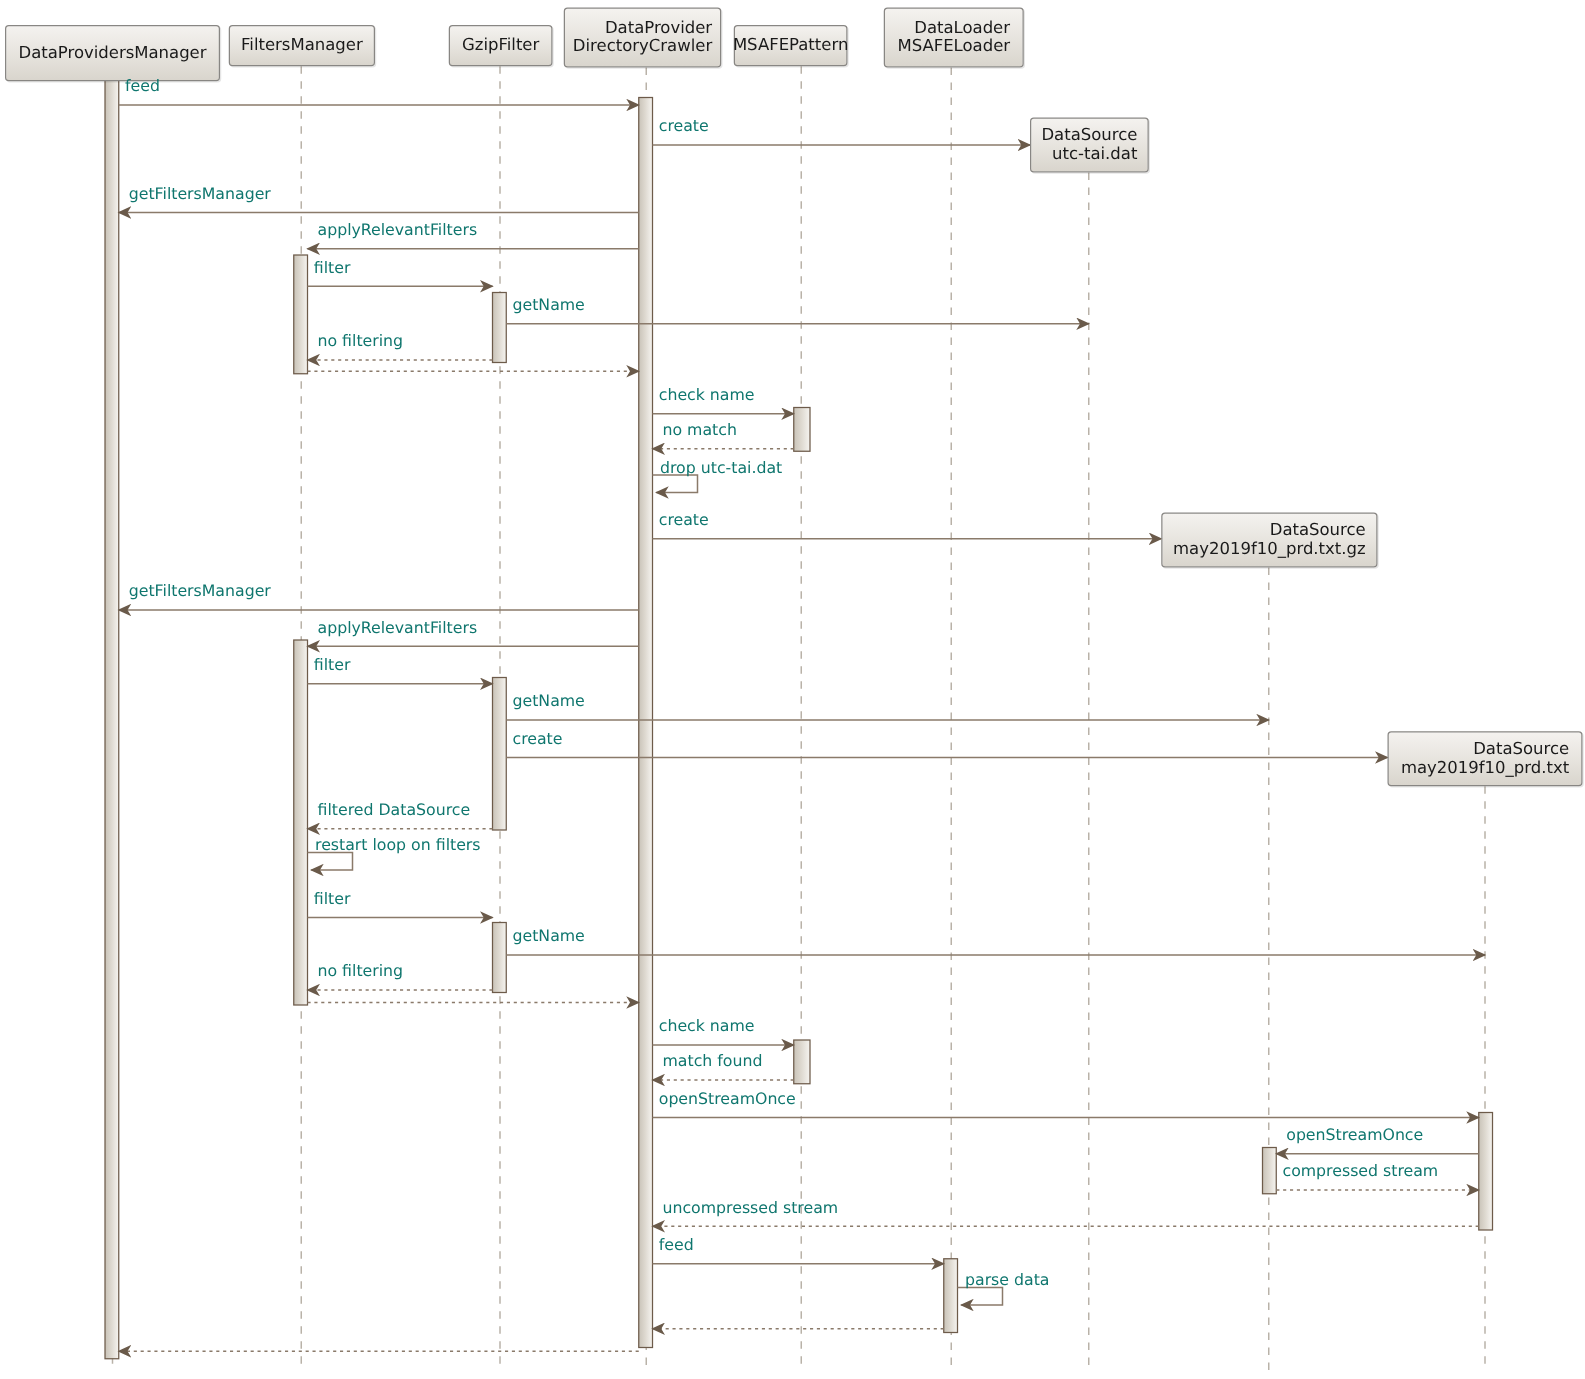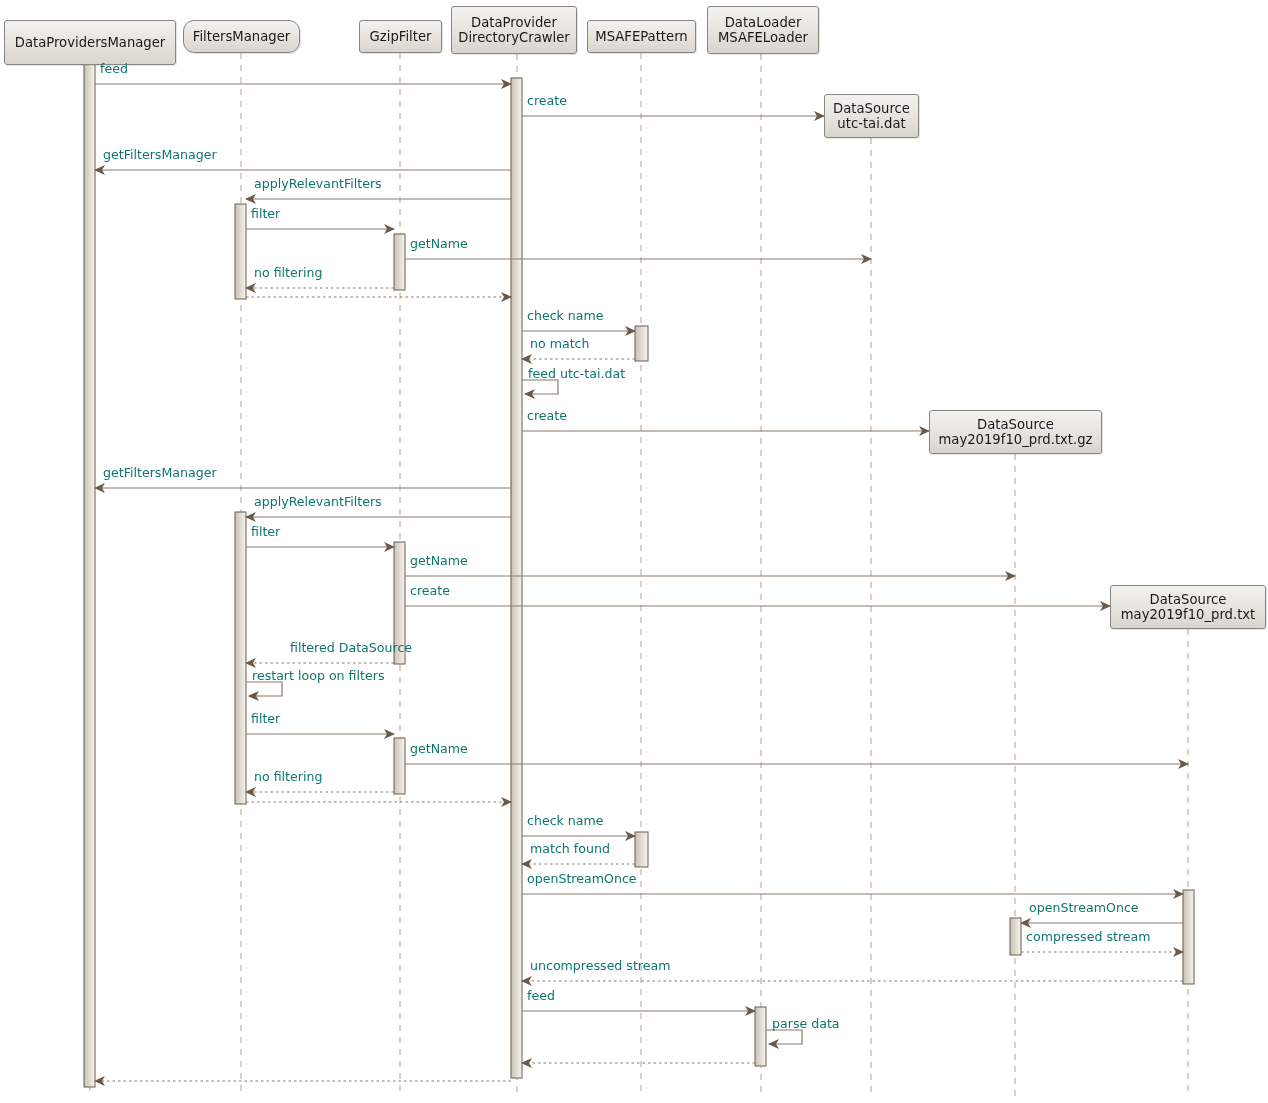--- a/index.html
+++ b/index.html
@@ -2,21 +2,21 @@
 <html><head>
 <meta charset="utf-8">
 <style>
   html,body{margin:0;padding:0;background:#ffffff;}
   body{font-family:"DejaVu Sans","Liberation Sans",sans-serif;}
   #stage{position:relative;width:1268px;height:1103px;overflow:hidden;background:#fff;}
   #svgroot{position:absolute;left:0;top:0;width:1268px;height:1103px;}
 
   .pbox{position:absolute;box-sizing:border-box;border:1px solid #888683;border-radius:3px;
         background:linear-gradient(180deg,#f4f2ef 0%,#e6e3dd 55%,#d9d5cd 100%);
-        color:#1a1a1a;font-size:13.2px;line-height:15px;text-align:center;
+        color:#1a1a1a;font-size:13.2px;line-height:15px;text-align:right;
         display:flex;align-items:center;justify-content:center;
         box-shadow:1px 1px 0 rgba(0,0,0,0.10);}
   .pbox span{display:block;white-space:pre;}
   .msg{position:absolute;font-size:12.6px;color:#0f766e;white-space:nowrap;line-height:13px;}
 </style>
 </head>
 <body>
 
 <div id="stage">
   <svg id="svgroot" viewBox="0 0 1268 1103" xmlns="http://www.w3.org/2000/svg">
@@ -158,31 +158,31 @@
         <g>
           <line x1="511" x2="95" y1="1081" y2="1081" stroke="#8a7a6a" stroke-width="1.2" stroke-dasharray="2.5,3" marker-end="url(#ahFull)"></line>
         </g>
       </g>
   </svg>
 
   <div id="boxlayer">
       <div class="pbox" style="left: 4px; top: 20px; width: 172px; height: 45px;">
         <span>DataProvidersManager</span>
       </div>
-      <div class="pbox" style="left: 183px; top: 20px; width: 117px; height: 33px; border-radius: 11px;">
+      <div class="pbox" style="left: 183px; top: 20px; width: 117px; height: 33px;">
         <span>FiltersManager</span>
       </div>
       <div class="pbox" style="left: 359px; top: 20px; width: 83px; height: 33px;">
         <span>GzipFilter</span>
       </div>
       <div class="pbox" style="left: 451px; top: 6px; width: 126px; height: 48px;">
         <span>DataProvider
 DirectoryCrawler</span>
       </div>
-      <div class="pbox" style="left: 587px; top: 20px; width: 109px; height: 33px;">
+      <div class="pbox" style="left: 587px; top: 20px; width: 91px; height: 33px;">
         <span>MSAFEPattern</span>
       </div>
       <div class="pbox" style="left: 707px; top: 6px; width: 112px; height: 48px;">
         <span>DataLoader
 MSAFELoader</span>
       </div>
       <div class="pbox" style="left: 824px; top: 94px; width: 95px; height: 44px;">
         <span>DataSource
 utc-tai.dat</span>
       </div>
@@ -198,28 +198,28 @@
   <div id="msglayer">
       <div class="msg" style="left: 100px; top: 62px;">feed</div>
       <div class="msg" style="left: 527px; top: 94px;">create</div>
       <div class="msg" style="left: 103px; top: 148px;">getFiltersManager</div>
       <div class="msg" style="left: 254px; top: 177px;">applyRelevantFilters</div>
       <div class="msg" style="left: 251px; top: 207px;">filter</div>
       <div class="msg" style="left: 410px; top: 237px;">getName</div>
       <div class="msg" style="left: 254px; top: 266px;">no filtering</div>
       <div class="msg" style="left: 527px; top: 309px;">check name</div>
       <div class="msg" style="left: 530px; top: 337px;">no match</div>
-      <div class="msg" style="left: 528px; top: 367px;">feed utc-tai.dat</div>
+      <div class="msg" style="left: 528px; top: 367px;">drop utc-tai.dat</div>
       <div class="msg" style="left: 527px; top: 409px;">create</div>
       <div class="msg" style="left: 103px; top: 466px;">getFiltersManager</div>
       <div class="msg" style="left: 254px; top: 495px;">applyRelevantFilters</div>
       <div class="msg" style="left: 251px; top: 525px;">filter</div>
       <div class="msg" style="left: 410px; top: 554px;">getName</div>
       <div class="msg" style="left: 410px; top: 584px;">create</div>
-      <div class="msg" style="left: 254px; top: 641px; margin-left: 36px;">filtered DataSource</div>
+      <div class="msg" style="left: 254px; top: 641px;">filtered DataSource</div>
       <div class="msg" style="left: 252px; top: 669px;">restart loop on filters</div>
       <div class="msg" style="left: 251px; top: 712px;">filter</div>
       <div class="msg" style="left: 410px; top: 742px;">getName</div>
       <div class="msg" style="left: 254px; top: 770px;">no filtering</div>
       <div class="msg" style="left: 527px; top: 814px;">check name</div>
       <div class="msg" style="left: 530px; top: 842px;">match found</div>
       <div class="msg" style="left: 527px; top: 872px;">openStreamOnce</div>
       <div class="msg" style="left: 1029px; top: 901px;">openStreamOnce</div>
       <div class="msg" style="left: 1026px; top: 930px;">compressed stream</div>
       <div class="msg" style="left: 530px; top: 959px;">uncompressed stream</div>

